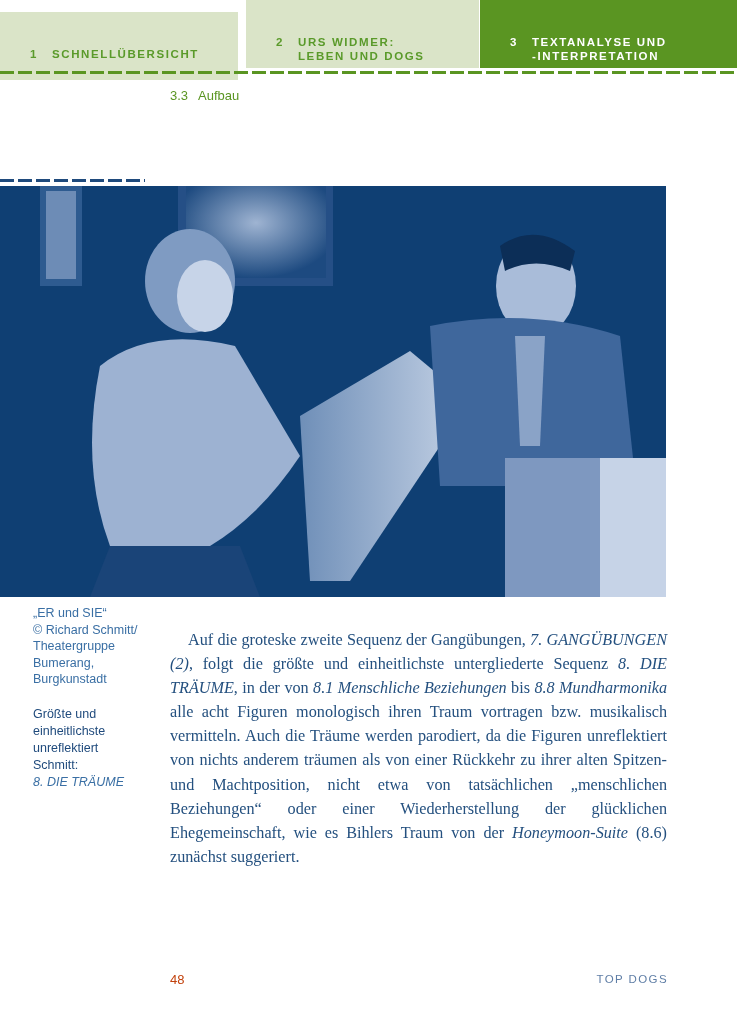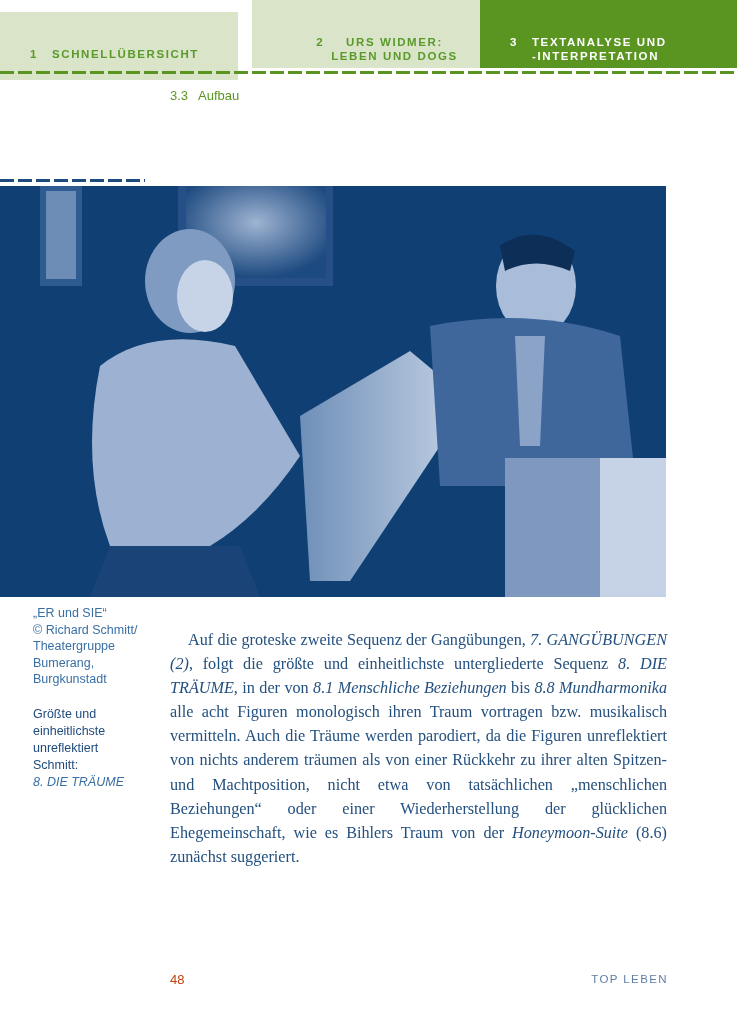--- a/index.html
+++ b/index.html
@@ -26,21 +26,21 @@
   .body-text em{font-style:italic;}
   .page-num{position:absolute;left:170px;top:972px;font-size:13px;color:#c2410c;}
   .running{position:absolute;right:69px;top:973px;font-size:11.5px;letter-spacing:1.4px;color:#5f7ea6;}
 </style>
 </head>
 <body>
 
 <div class="tab tab-light" style="left:0;width:238px;margin-top:12px;">
   <span class="num">1</span><span class="lbl">SCHNELLÜBERSICHT</span>
 </div>
-<div class="tab tab-light" style="left:252px;width:233px;text-align:center;">
+<div class="tab tab-light" style="left:246px;width:233px;">
   <span class="num">2</span><span class="lbl"><span>URS WIDMER:</span><br><span>LEBEN UND DOGS</span></span>
 </div>
 <div class="tab tab-dark" style="left:480px;width:295px;">
   <span class="num">3</span><span class="lbl"><span>TEXTANALYSE UND</span><br><span>-INTERPRETATION</span></span>
 </div>
 <div class="dash-green"></div>
 
 <div class="section">
   <span class="snum">3.3</span><span>Aufbau</span>
 </div>
@@ -96,13 +96,13 @@
   <div>unreflektiert</div>
   <div>Schmitt:</div>
   <div class="it">8. DIE TRÄUME</div>
 </div>
 
 <div class="body-text">
   <p class="indent"><span>Auf die groteske zweite Sequenz der Gangübungen, </span><em>7. GANGÜBUNGEN (2)</em><span>, folgt die größte und einheitlichste untergliederte Sequenz </span><em>8. DIE TRÄUME</em><span>, in der von </span><em>8.1 Menschliche Beziehungen</em><span> bis </span><em>8.8 Mundharmonika</em><span> alle acht Figuren monologisch ihren Traum vortragen bzw. musikalisch vermitteln. Auch die Träume werden parodiert, da die Figuren unreflektiert von nichts anderem träumen als von einer Rückkehr zu ihrer alten Spitzen- und Machtposition, nicht etwa von tatsächlichen „menschlichen Beziehungen“ oder einer Wiederherstellung der glücklichen Ehegemeinschaft, wie es Bihlers Traum von der </span><em>Honeymoon-Suite</em><span> (8.6) zunächst suggeriert.</span></p>
 </div>
 
 <div class="page-num">48</div>
-<div class="running">TOP LEBEN</div>
+<div class="running">TOP DOGS</div>
 
 </body></html>

